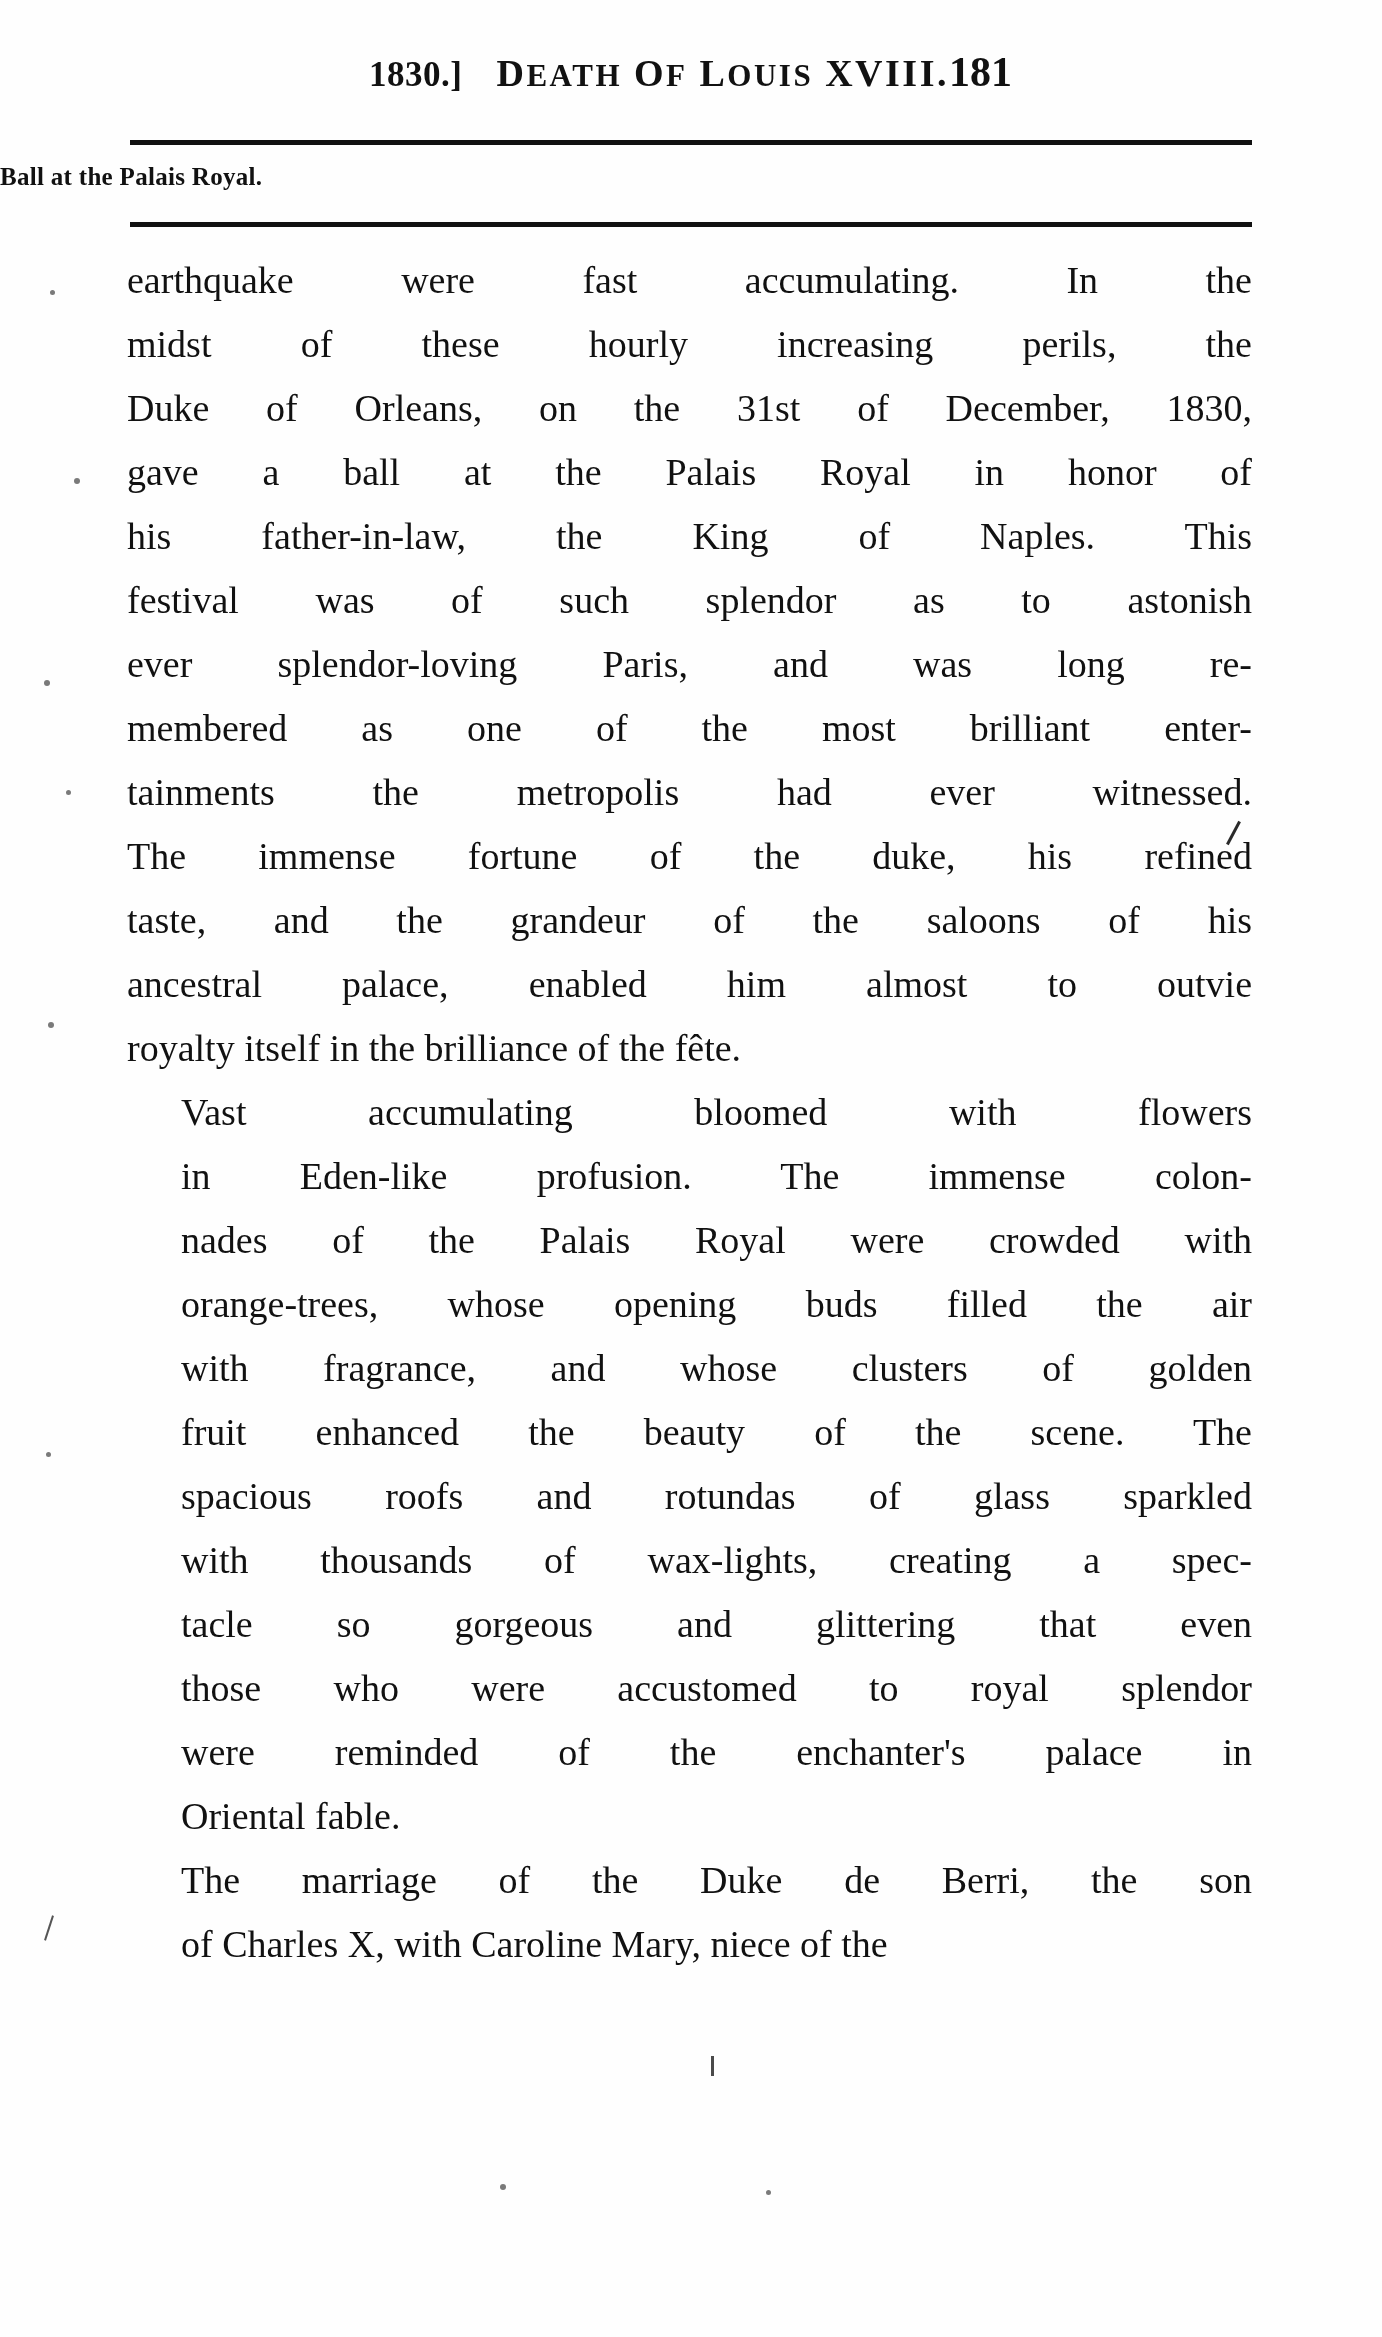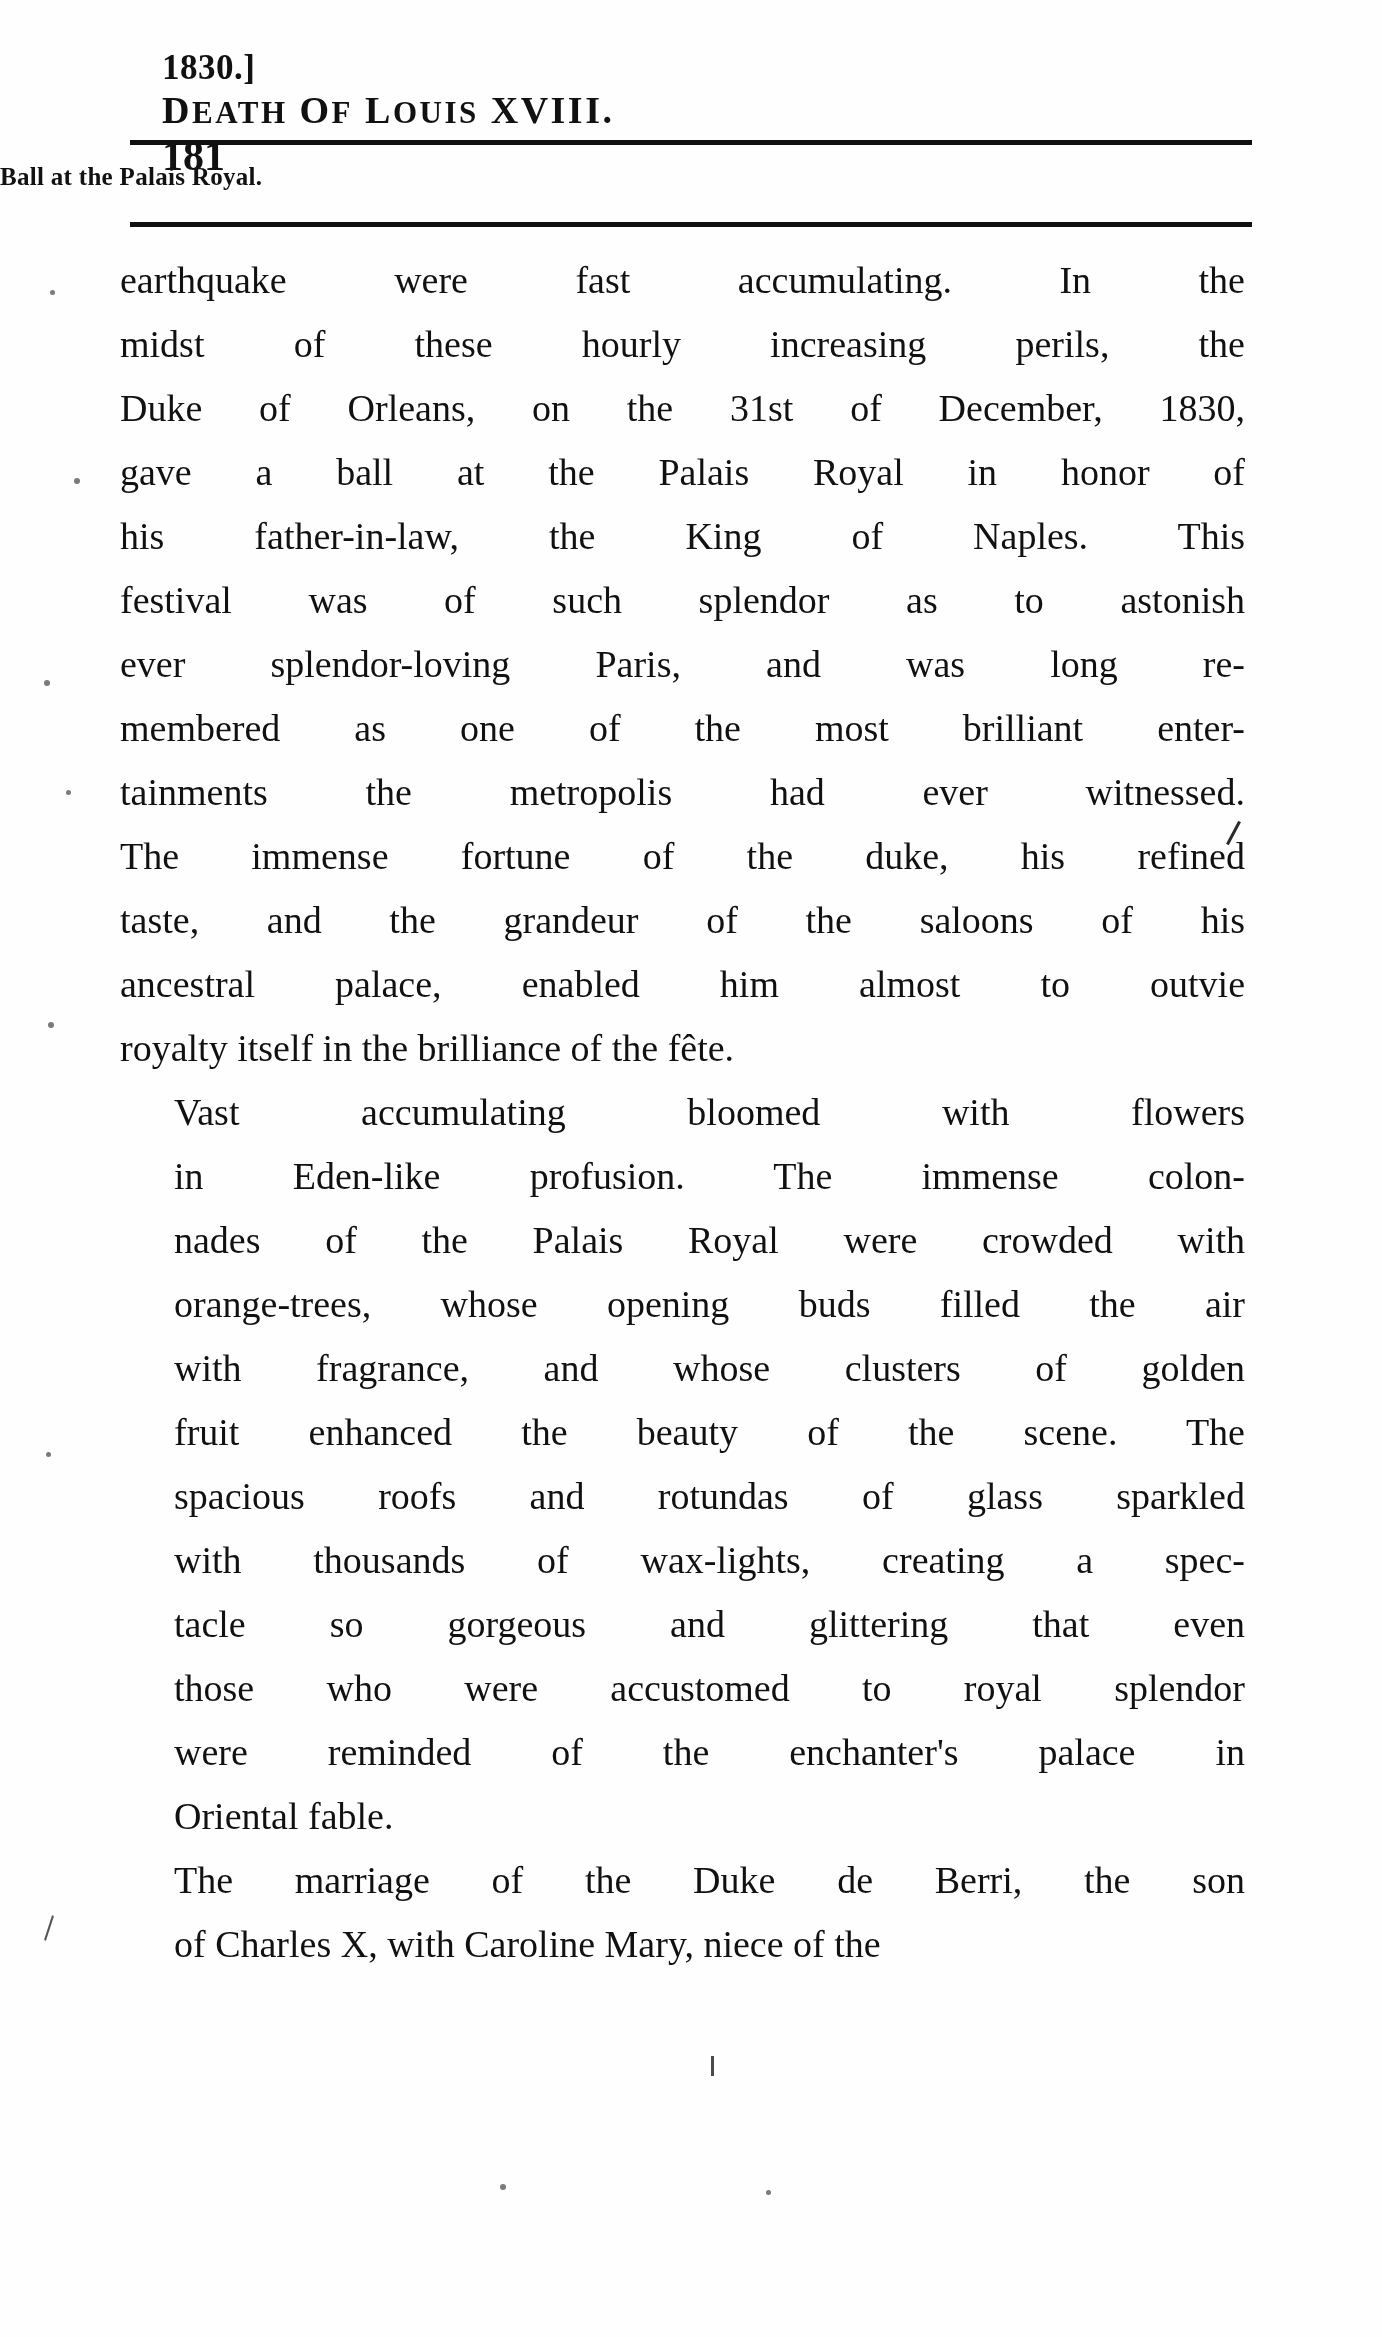--- a/index.html
+++ b/index.html
@@ -25,22 +25,21 @@
   }
 
   
   .header-row {
     position: absolute;
     left: 128px;
     top: 48px;
     width: 1125px;
     display: flex;
     align-items: baseline;
-    justify-content: space-between;
-    flex-direction: column;
+    justify-content: center;
   }
   .header-year {
     font-size: 35px;
     font-weight: 700;
     letter-spacing: 0.5px;
   }
   .header-title {
     font-size: 38px;
     font-weight: 700;
     letter-spacing: 2.5px;
@@ -72,21 +71,21 @@
     width: 1382px;
     text-align: left;
     font-size: 25px;
     font-weight: 700;
     letter-spacing: 0.3px;
   }
 
   
   .body-text {
     position: absolute;
-    left: 120px;
+    left: 127px;
     top: 248px;
     width: 1125px;
     font-size: 38px;
     line-height: 64px;
     text-align: justify;
   }
   .para {
     margin: 0;
   }
   .para + .para {

